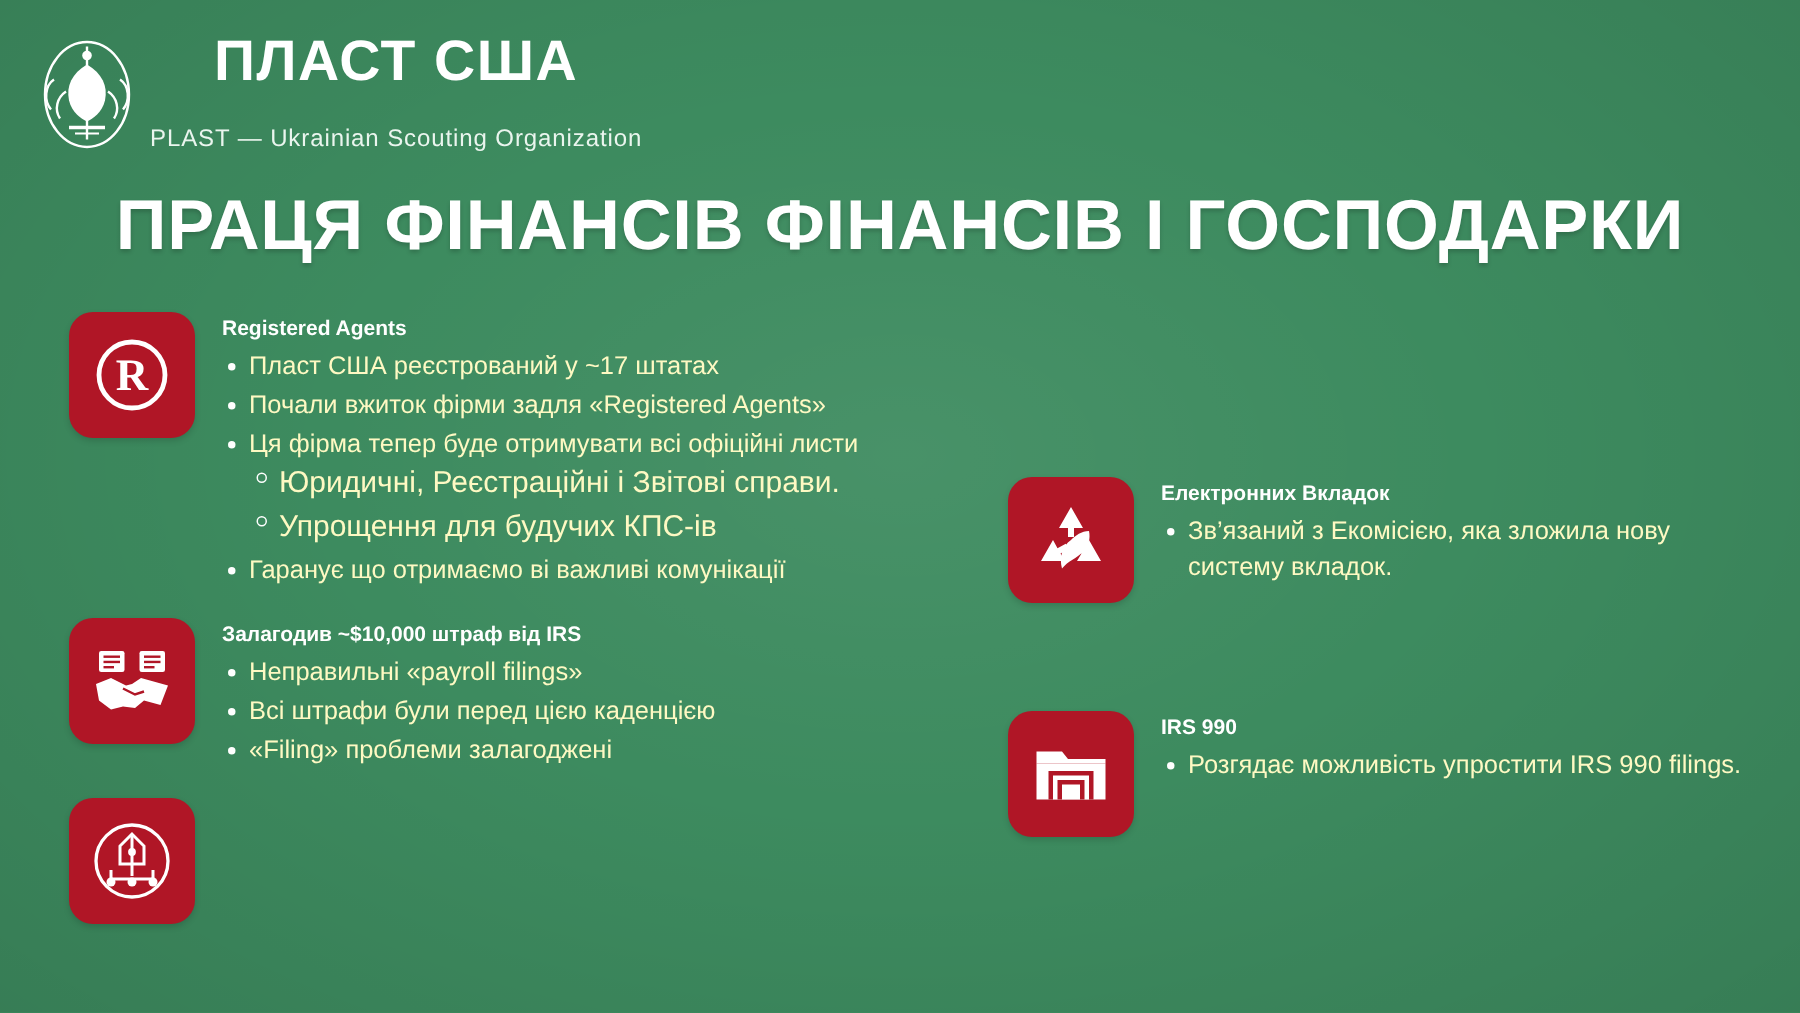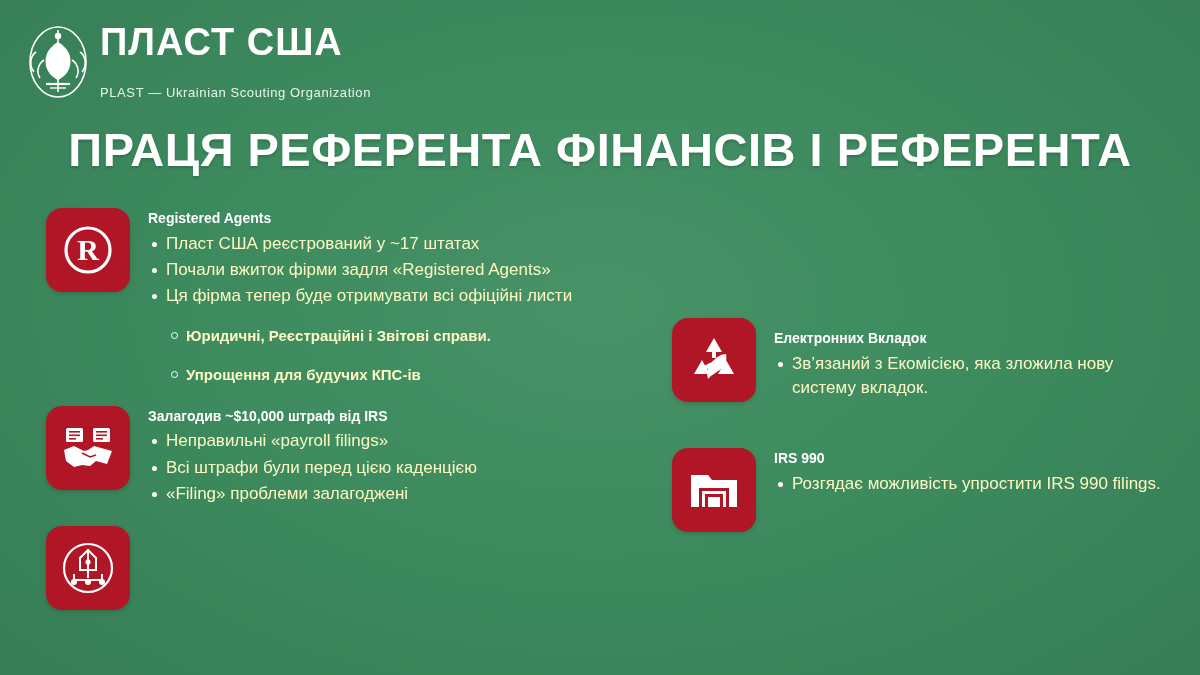--- a/index.html
+++ b/index.html
@@ -23,30 +23,30 @@
 
   
   .logo-block {
     position: absolute;
     left: 26px; top: 22px;
     display: flex;
     align-items: center;
     gap: 10px;
   }
   .logo-mark { width: 64px; height: 78px; flex: none; }
-  .logo-text { display: flex; flex-direction: column; justify-content: center; }
+  .logo-text { display: flex; flex-direction: column; justify-content: center; align-items: center; }
   .logo-title {
     font-size: 38px;
     font-weight: bold;
     letter-spacing: 1px;
     line-height: 1.0;
     color: #ffffff;
   }
   .logo-sub {
-    font-size: 13px;
+    font-size: 16px;
     letter-spacing: 0.6px;
     margin-top: 24px;
     color: #eaf5ee;
     white-space: nowrap;
   }
 
   
   .slide-title {
     position: absolute;
     left: 0; right: 0; top: 122px;
@@ -70,21 +70,21 @@
     left: 672px; top: 318px;
     width: 500px;
   }
 
   .block {
     display: flex;
     align-items: flex-start;
     gap: 18px;
     margin-bottom: 18px;
   }
-  .block.gap-right { margin-bottom: 46px; align-items: flex-end; }
+  .block.gap-right { margin-bottom: 72px; }
 
   .icon-tile {
     width: 84px; height: 84px;
     border-radius: 16px;
     background: #b01626;
     flex: none;
     display: flex;
     align-items: center;
     justify-content: center;
     box-shadow: 0 2px 4px rgba(0,0,0,0.15);
@@ -120,24 +120,23 @@
     border-radius: 50%;
     background: #ffffff;
   }
   ul.sub {
     list-style: none;
     margin: 0 0 0 0; padding: 0;
   }
   ul.sub > li {
     position: relative;
     padding-left: 20px;
-    font-size: 15px;
+    font-size: 20px;
     line-height: 1.45;
-    margin-top: 17px;
-    font-weight: bold;
+    margin-top: 0;
   }
   ul.sub > li::before {
     content: "";
     position: absolute;
     left: 5px; top: 7px;
     width: 5px; height: 5px;
     border-radius: 50%;
     border: 1.4px solid #ffffff;
     background: transparent;
   }
@@ -161,21 +160,21 @@
       <path d="M10 30 C4 34 3 44 8 50"></path>
       <path d="M54 30 C60 34 61 44 56 50"></path>
     </svg>
   </span>
   <span class="logo-text">
     <span class="logo-title">ПЛАСТ США</span>
     <span class="logo-sub">PLAST — Ukrainian Scouting Organization</span>
   </span>
 </div>
 
-<div class="slide-title">ПРАЦЯ РЕФЕРЕНТА ФІНАНСІВ І РЕФЕРЕНТА</div>
+<div class="slide-title">ПРАЦЯ ФІНАНСІВ ФІНАНСІВ І ГОСПОДАРКИ</div>
 
 <div class="col-left">
 
   <div class="block">
     <span class="icon-tile">
       <svg width="56" height="56" viewBox="0 0 56 56">
         <circle cx="28" cy="28" r="22" fill="none" stroke="#ffffff" stroke-width="3.2"></circle>
         <text x="28" y="38" font-family="Liberation Serif, serif" font-size="30" font-weight="bold" fill="#ffffff" text-anchor="middle">R</text>
       </svg>
     </span>
@@ -184,20 +183,21 @@
       <ul class="bullets">
         <li>Пласт США реєстрований у ~17 штатах</li>
         <li>Почали вжиток фірми задля «Registered Agents»</li>
         <li>
           <span>Ця фірма тепер буде отримувати всі офіційні листи</span>
           <ul class="sub">
             <li>Юридичні, Реєстраційні і Звітові справи.</li>
             <li>Упрощення для будучих КПС-ів</li>
           </ul>
         </li>
+        <li>Гаранує що отримаємо ві важливі комунікації</li>
       </ul>
     </div>
   </div>
 
   <div class="block">
     <span class="icon-tile">
       <svg width="56" height="56" viewBox="0 0 56 56" fill="#ffffff">
         <rect x="6" y="8" width="17" height="14" rx="1.5"></rect>
         <rect x="33" y="8" width="17" height="14" rx="1.5"></rect>
         <rect x="9" y="11" width="11" height="1.6" fill="#b01626"></rect>

